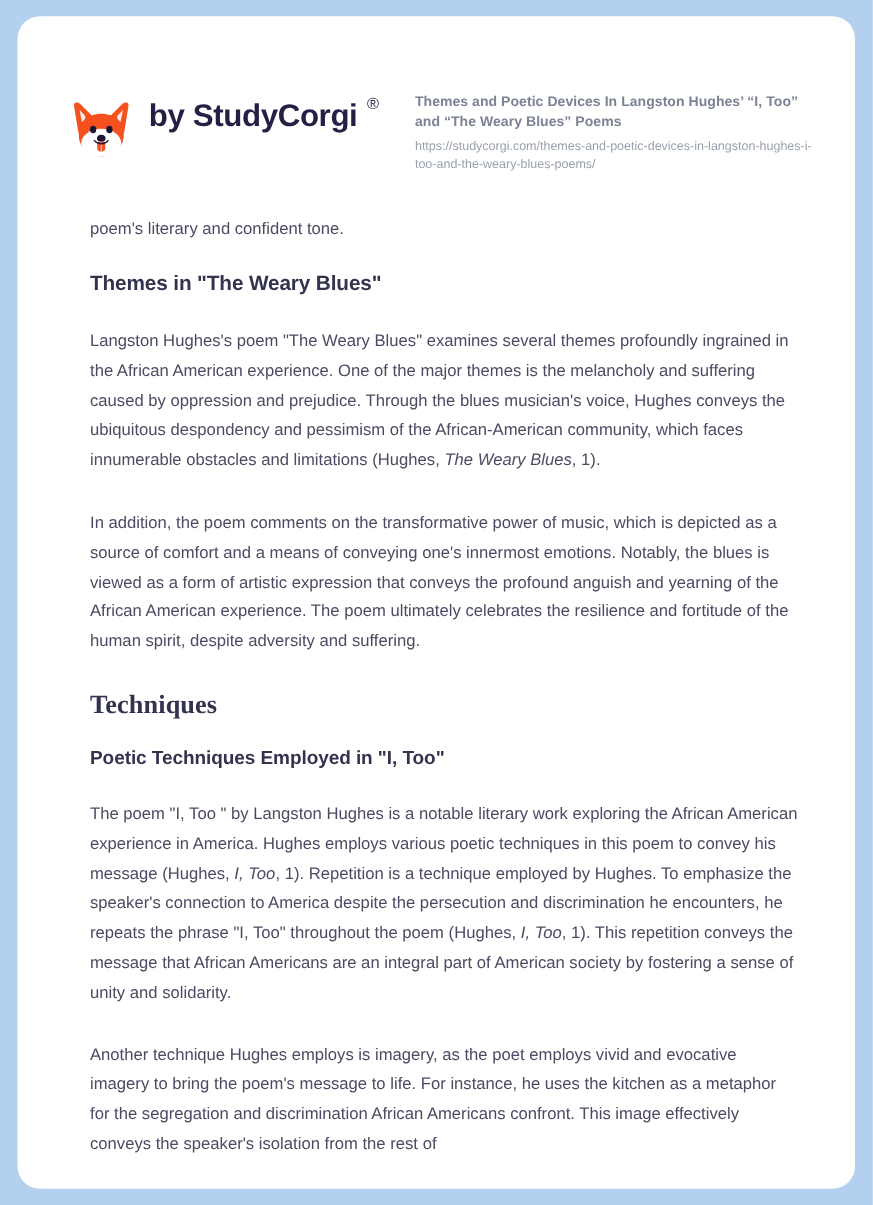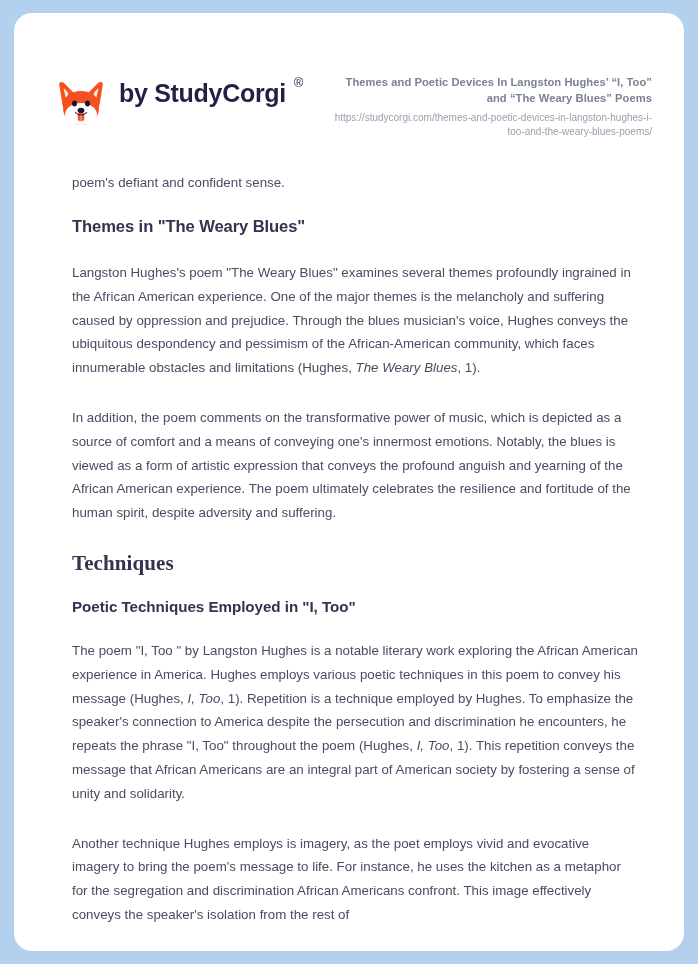--- a/index.html
+++ b/index.html
@@ -47,21 +47,21 @@
     padding-right: 14px;
   }
   .brand-word .reg {
     position: absolute;
     top: -4px; right: -3px;
     font-size: 13px;
     font-weight: normal;
   }
   .header-meta {
     flex: 1 1 auto;
-    text-align: right;
+    text-align: left;
     padding-top: 8px;
     padding-right: 4px;
     margin-left: 22px;
   }
   .doc-title {
     font-size: 11.2px;
     font-weight: bold;
     color: #7a8293;
     line-height: 1.42;
     letter-spacing: 0.05px;
@@ -148,21 +148,21 @@
       </div>
 
       <div class="header-meta">
         <p class="doc-title">Themes and Poetic Devices In Langston Hughes’ “I, Too” and “The Weary Blues” Poems</p>
         <p class="doc-url">https://studycorgi.com/themes-and-poetic-devices-in-langston-hughes-i-too-and-the-weary-blues-poems/</p>
       </div>
     </div>
 
     <div class="doc-body">
 
-      <p class="p tight">poem's defiant and confident sense.</p>
+      <p class="p tight">poem's literary and confident tone.</p>
 
       <h3 class="sec">Themes in "The Weary Blues"</h3>
 
       <p class="p"><span>Langston Hughes's poem "The Weary Blues" examines several themes profoundly ingrained in the African American experience. One of the major themes is the melancholy and suffering caused by oppression and prejudice. Through the blues musician's voice, Hughes conveys the ubiquitous despondency and pessimism of the African-American community, which faces innumerable obstacles and limitations (Hughes, </span><i>The Weary Blues</i><span>, 1).</span></p>
 
       <p class="p">In addition, the poem comments on the transformative power of music, which is depicted as a source of comfort and a means of conveying one's innermost emotions. Notably, the blues is viewed as a form of artistic expression that conveys the profound anguish and yearning of the African American experience. The poem ultimately celebrates the resilience and fortitude of the human spirit, despite adversity and suffering.</p>
 
       <h2 class="sec">Techniques</h2>
 
       <h3 class="sub">Poetic Techniques Employed in "I, Too"</h3>

